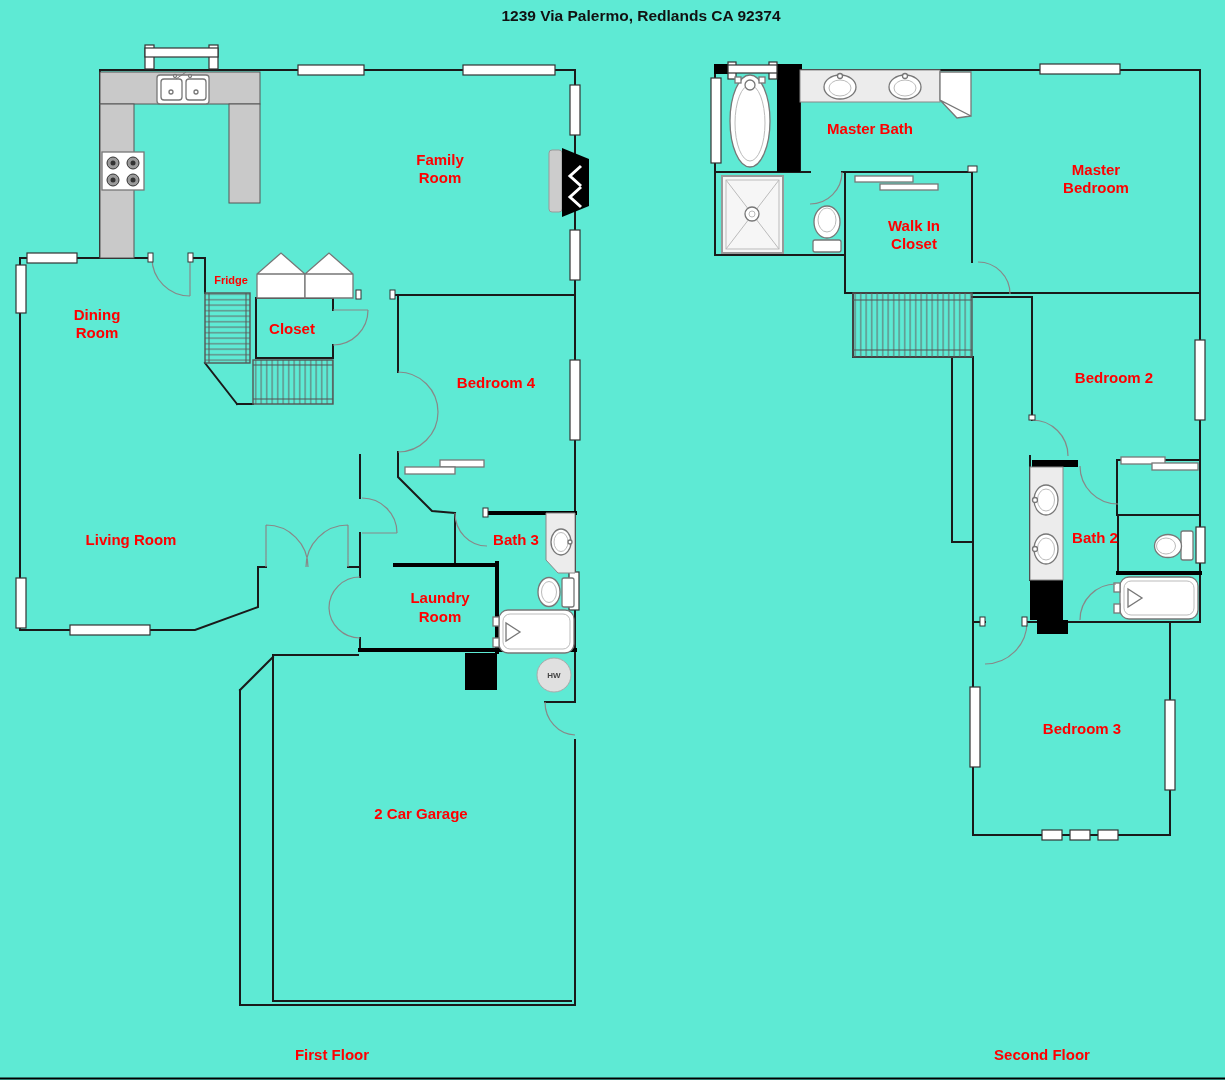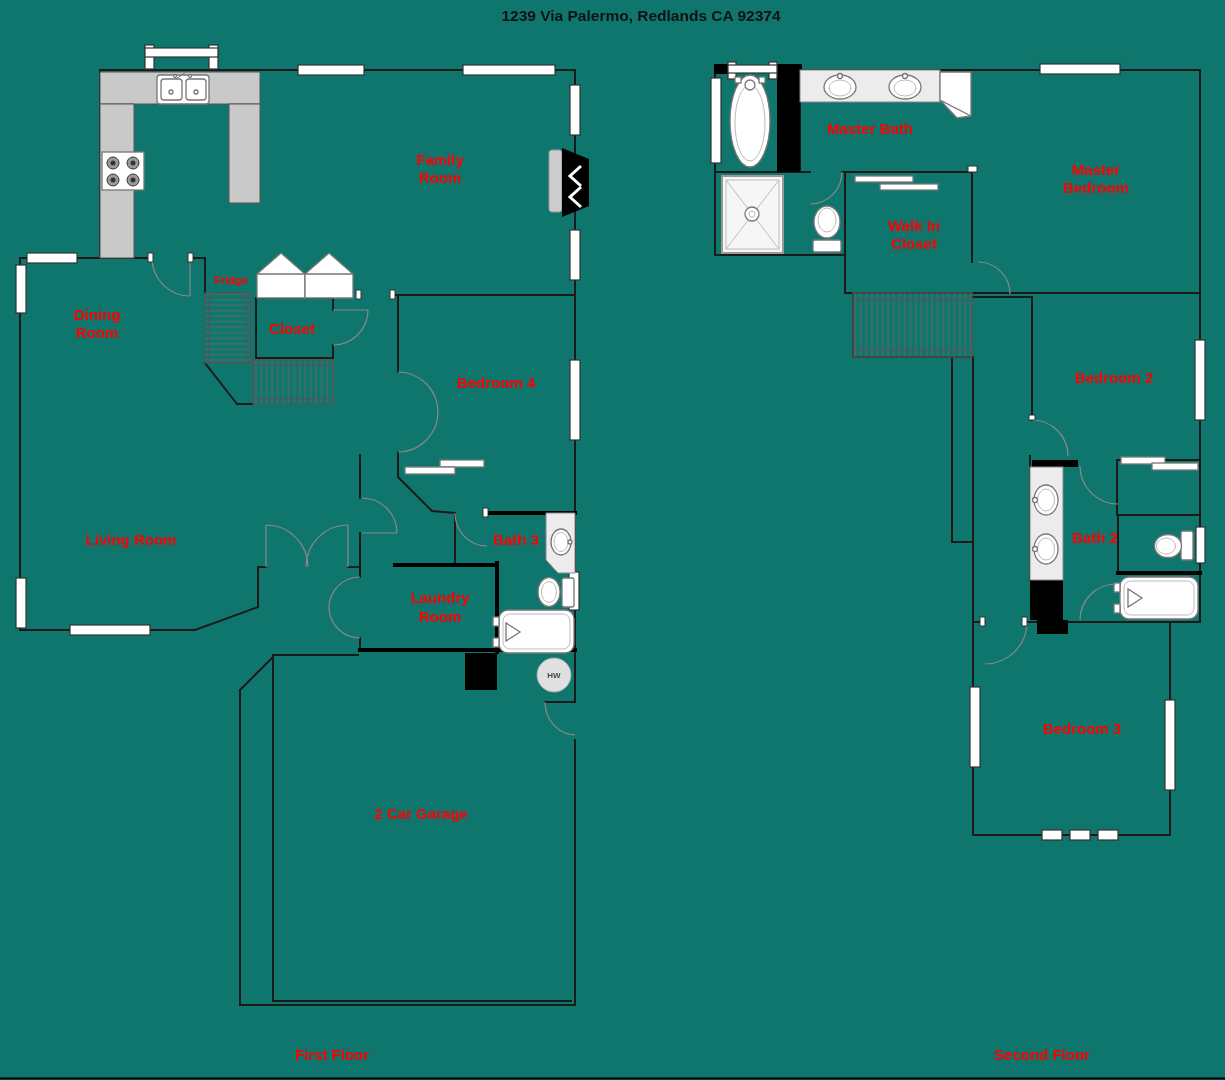--- a/index.html
+++ b/index.html
@@ -1,16 +1,16 @@
 <!DOCTYPE html>
 <html style="--c-label: #ff0000; --c-wall: #1a1a1a; --c-counter: #c9c9c9; --c-fixture_fill: #ececec; --c-black: #000000;"><head>
 <meta charset="utf-8">
 <style>
   html,body{margin:0;padding:0;background:#fff;}
-  .page{position:relative;width:1225px;height:1080px;background:#0f766e;overflow:hidden;
+  .page{position:relative;width:1225px;height:1080px;background:#5eead4;overflow:hidden;
         font-family:"Liberation Sans",sans-serif;}
   svg{display:block}
   .ttl{font:700 15.5px "Liberation Sans",sans-serif;fill:#111;text-anchor:middle}
   .lbl{font:700 15px "Liberation Sans",sans-serif;fill:var(--c-label,#ff0000);text-anchor:middle}
   .lbl-sm{font-size:11px}
   .cap{font:700 15px "Liberation Sans",sans-serif;fill:var(--c-label,#ff0000);text-anchor:middle}
   .hw{font:700 8px "Liberation Sans",sans-serif;fill:#444;text-anchor:middle}
   .wall{stroke:var(--c-wall,#1a1a1a);stroke-width:2;fill:none;stroke-linecap:square}
   .wallthk{stroke:#000;stroke-width:4;fill:none;stroke-linecap:square}
   .win{fill:#fff;stroke:#333;stroke-width:1.2}

